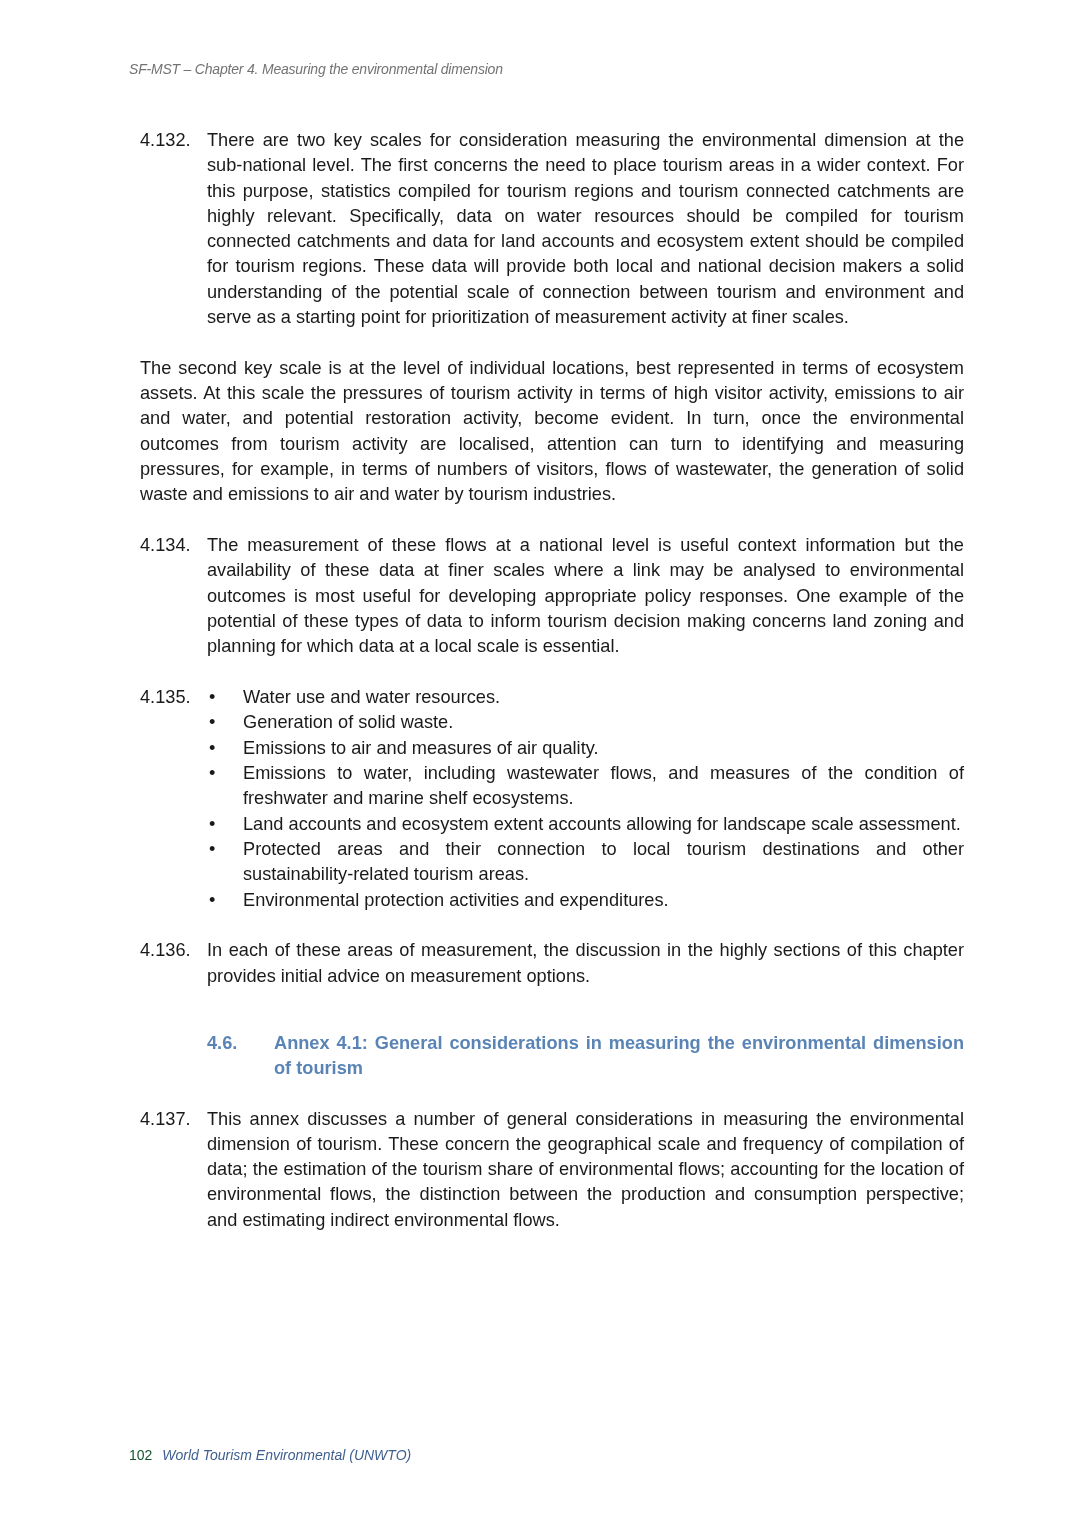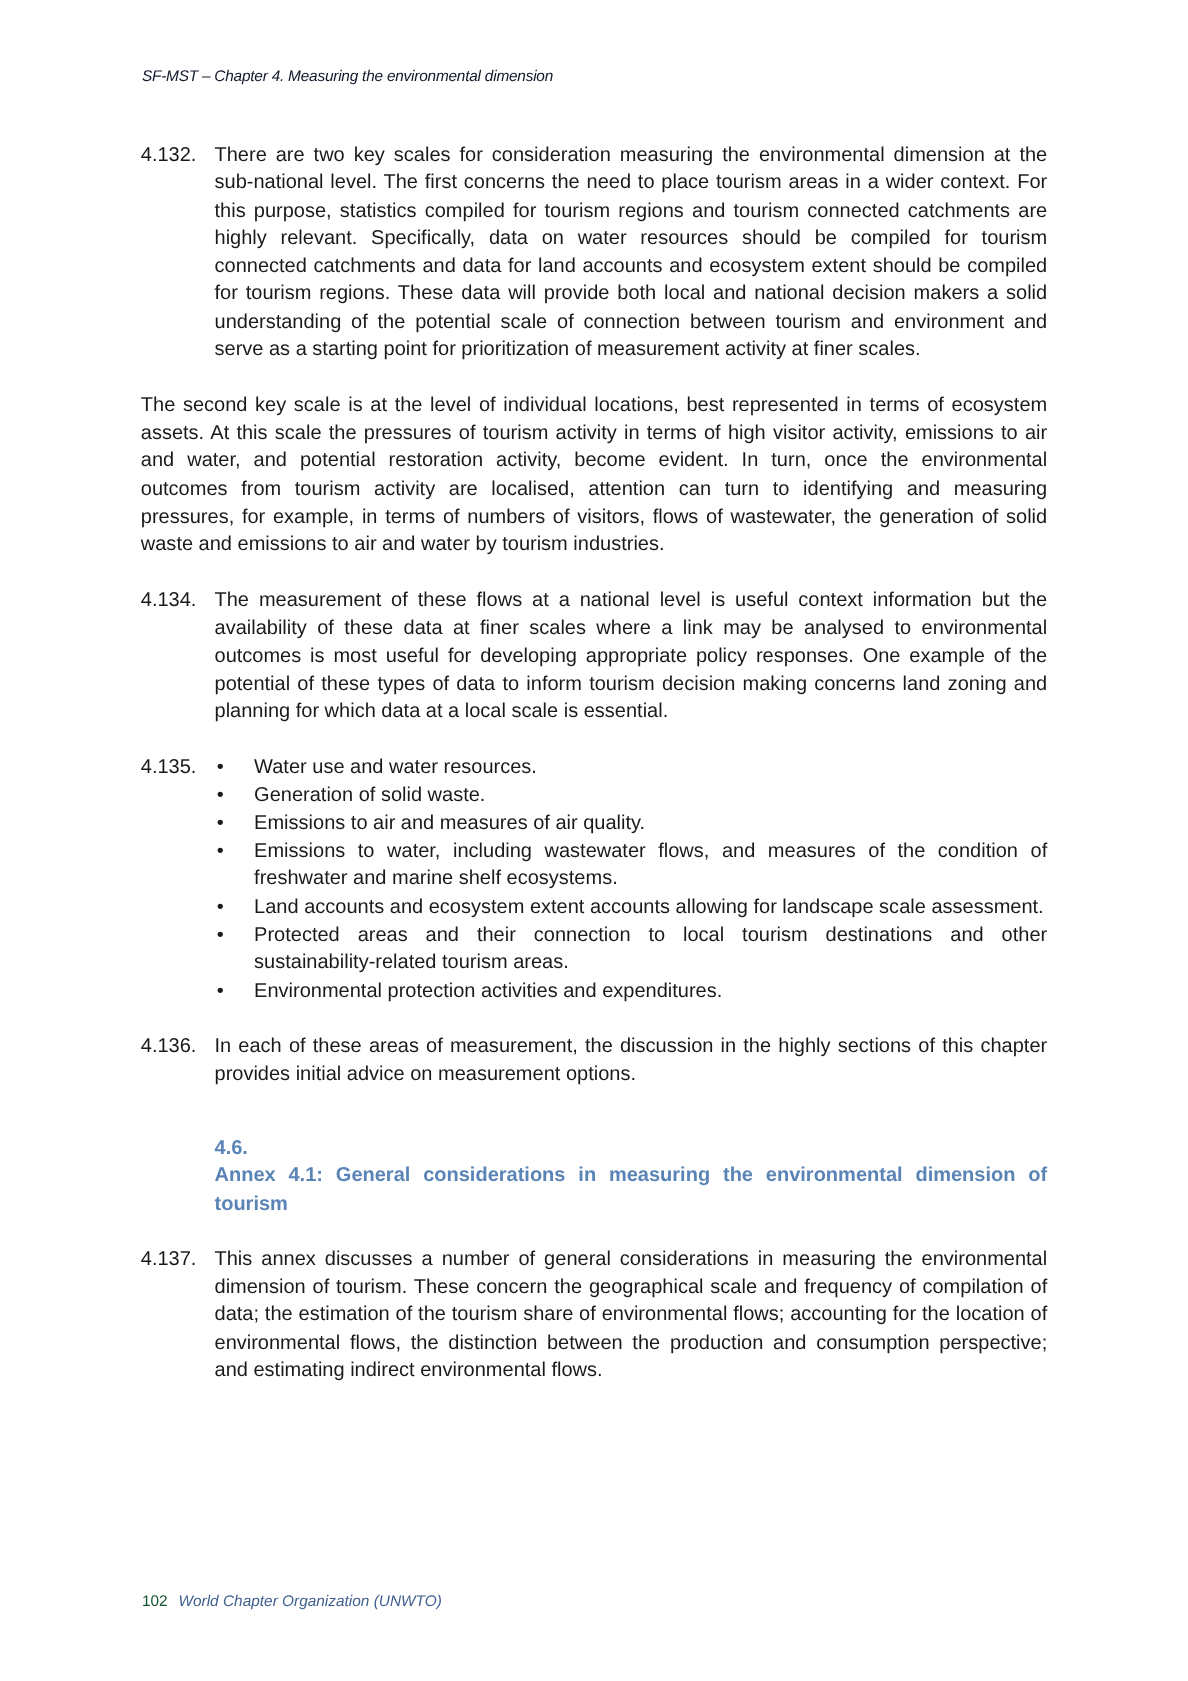--- a/index.html
+++ b/index.html
@@ -1,30 +1,30 @@
 <!DOCTYPE html>
 <html><head>
 <meta charset="utf-8">
 <style>
   html, body { margin: 0; padding: 0; background: #ffffff; }
   body { width: 1080px; height: 1528px; position: relative; overflow: hidden;
          font-family: "Liberation Sans", "DejaVu Sans", sans-serif; color: #1a1a1a; }
   .running-header { position: absolute; left: 129px; top: 61px; font-size: 14px;
-         font-style: italic; color: #0f172a; letter-spacing: -0.2px; text-align: right; }
-  .content { position: absolute; left: 128px; top: 128px; width: 824px; }
+         font-style: italic; color: #737373; letter-spacing: -0.2px; text-align: right; }
+  .content { position: absolute; left: 140px; top: 128px; width: 824px; }
   .para { display: flex; font-size: 18.2px; line-height: 25.3px; margin-bottom: 25.5px; }
   .para .num { width: 67px; flex: none; }
   .para .body { flex: 1; text-align: justify; }
   .para .body p { margin: 0; }
   ul.themes { list-style: none; margin: 0; padding: 0; }
   ul.themes li { display: flex; text-align: justify; }
   ul.themes li .bullet { width: 36px; flex: none; padding-left: 2px; box-sizing: border-box; }
   ul.themes li .txt { flex: 1; }
   .section-heading { display: flex; margin: 42px 0 25px 67px; font-size: 18.2px; line-height: 25.3px;
-         font-weight: bold; color: #5a84b6; flex-direction: column; }
+         font-weight: bold; color: #5a84b6; }
   .section-heading .snum { width: 67px; flex: none; }
   .section-heading .stitle { flex: 1; text-align: justify; }
   .footer { position: absolute; left: 129px; top: 1447px; font-size: 14px; color: #3f5f8f; }
   .footer .pg { font-style: normal; color: #14532d; margin-right: 6px; }
   .footer .org { font-style: italic; }
 </style>
 </head>
 <body>
 
 <div class="running-header">SF-MST – Chapter 4. Measuring the environmental dimension</div>
@@ -103,14 +103,14 @@
     <span class="num">4.137.</span>
     <div class="body">
         <p>This annex discusses a number of general considerations in measuring the environmental dimension of tourism. These concern the geographical scale and frequency of compilation of data; the estimation of the tourism share of environmental flows; accounting for the location of environmental flows, the distinction between the production and consumption perspective; and estimating indirect environmental flows.</p>
       </div>
   </div>
 
 </div>
 
 <div class="footer">
   <span class="pg">102</span>
-  <span class="org">World Chapter Organization (UNWTO)</span>
+  <span class="org">World Tourism Environmental (UNWTO)</span>
 </div>
 
 </body></html>

